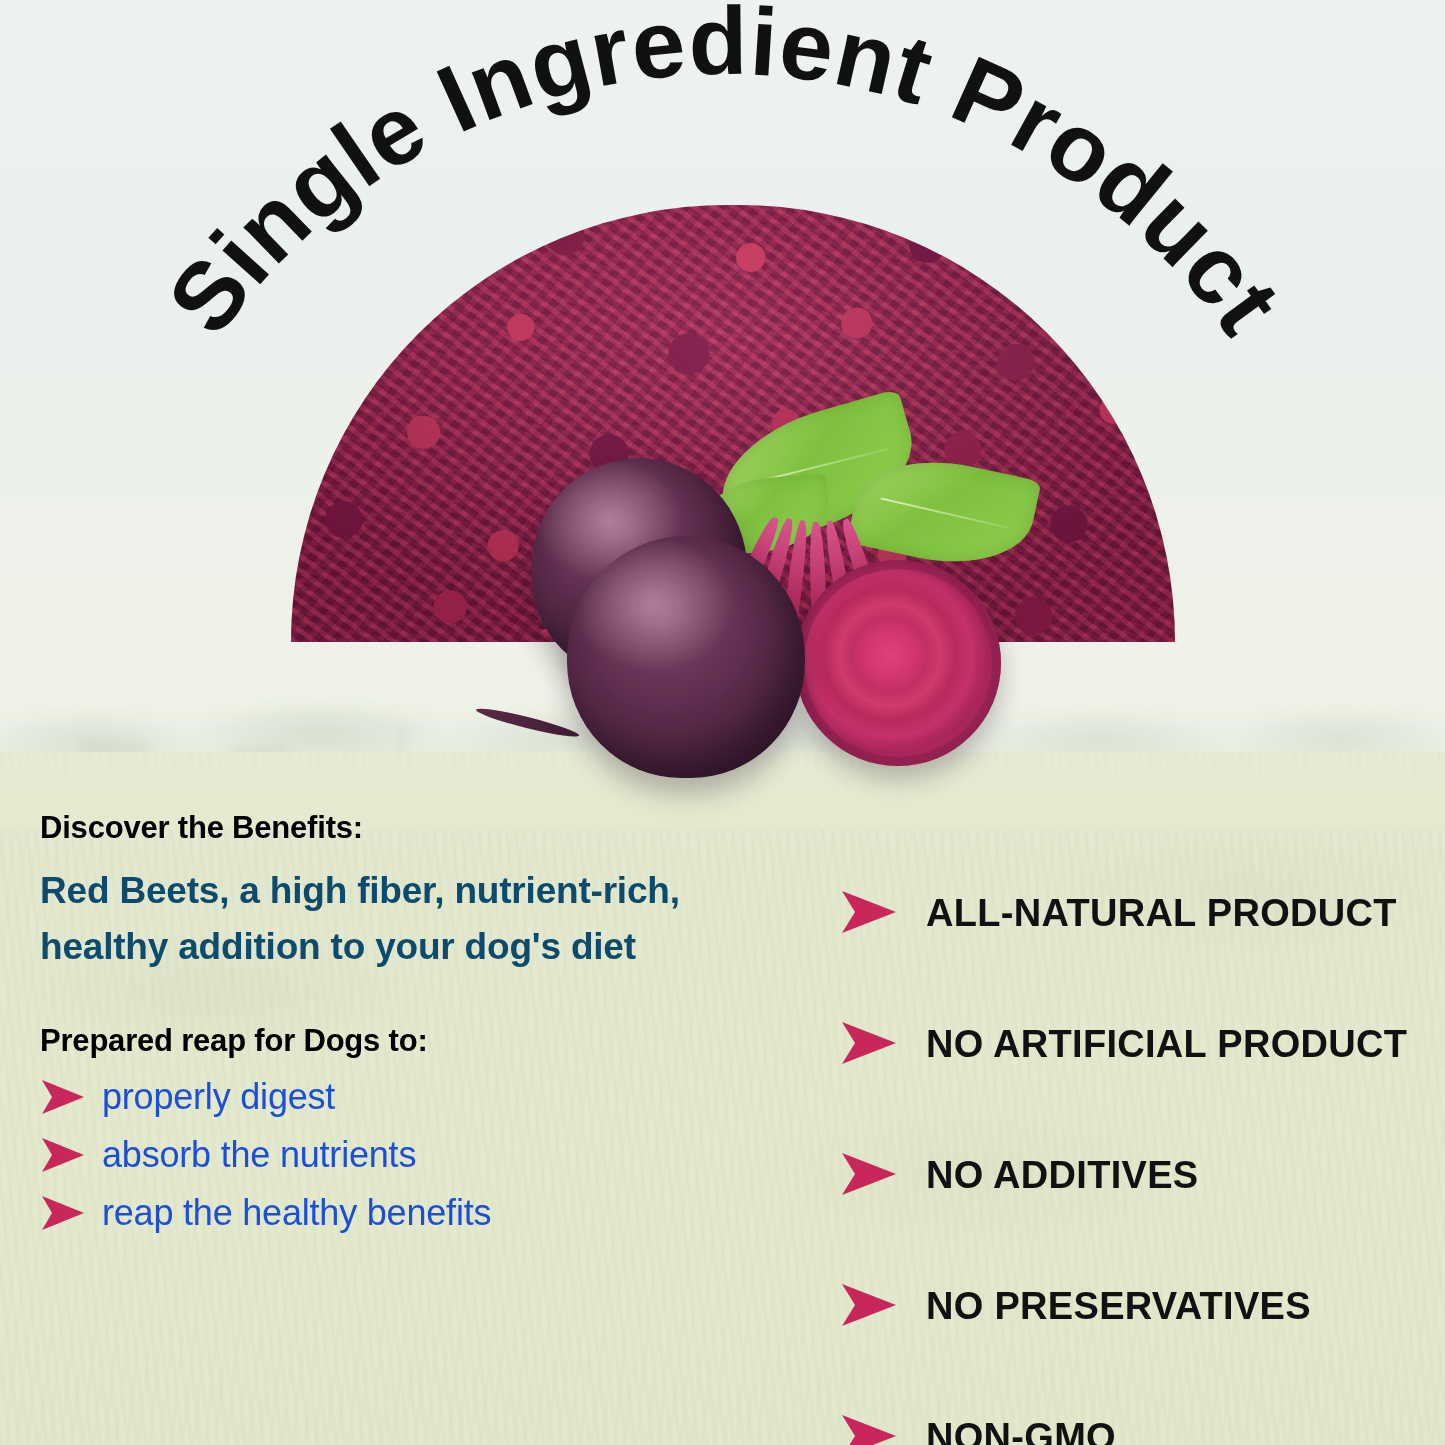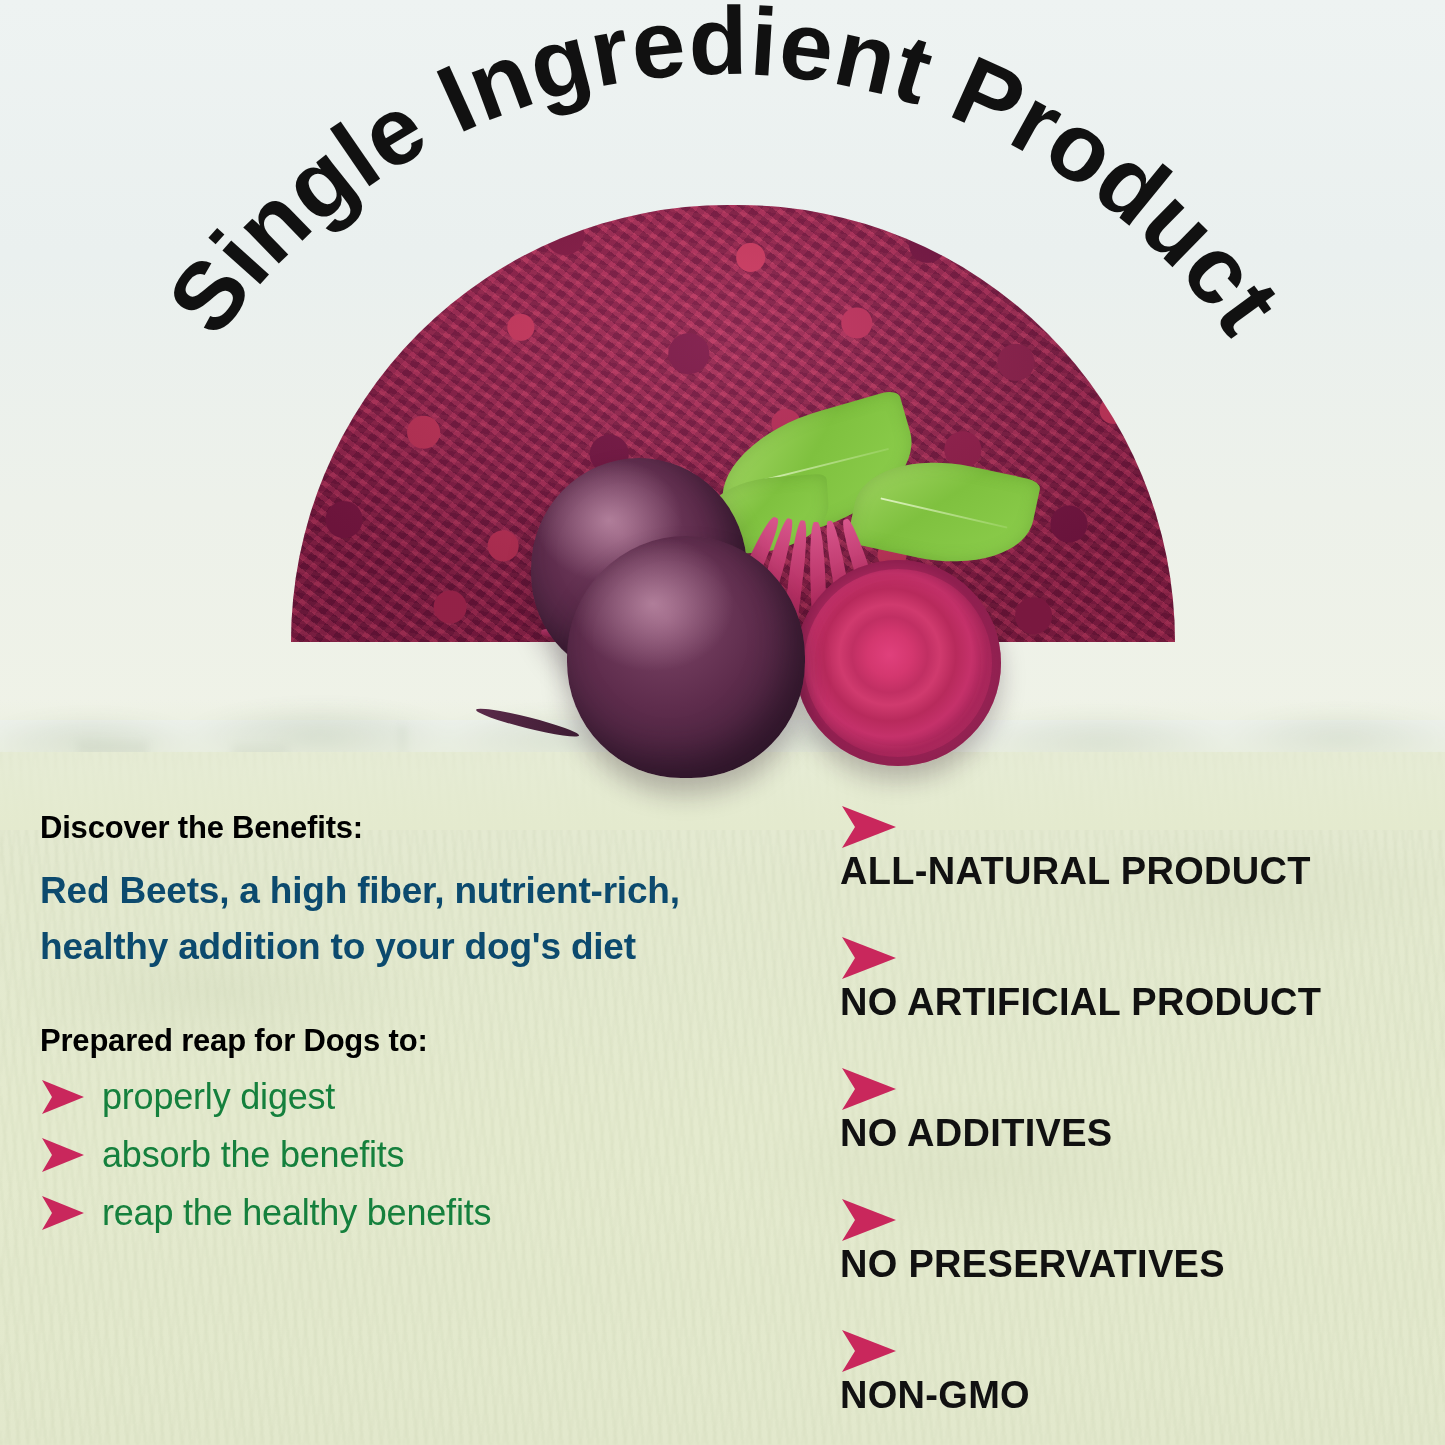--- a/index.html
+++ b/index.html
@@ -210,35 +210,34 @@
 
   .bullet-list { margin-top: 16px; list-style: none; }
   .bullet-row {
     display: flex;
     align-items: center;
     margin-bottom: 16px;
   }
   .bullet-text {
     font-size: 36px;
     font-weight: 400;
-    color: #15803d;
+    color: #1d4ed8;
     letter-spacing: -.2px;
   }
 
   
   .arrow { flex: 0 0 auto; display: block; }
   .arrow-sm { width: 46px; height: 38px; margin-right: 16px; }
   .arrow-lg { width: 58px; height: 46px; margin-right: 28px; }
 
   .claims { list-style: none; }
   .claim-row {
     display: flex;
-    align-items: flex-start;
+    align-items: flex-end;
     height: 131px;
-    flex-direction: column;
   }
   .claim-text {
     font-size: 38px;
     font-weight: 700;
     color: #111111;
     letter-spacing: .3px;
     white-space: nowrap;
   }
 </style>
 </head>
@@ -307,21 +306,21 @@
           <svg class="arrow arrow-sm" viewBox="0 0 46 38">
             <path d="M2,2 L44,19 L2,36 L12,19 Z" fill="#c9275c"></path>
           </svg>
           <span class="bullet-text">properly digest</span>
         </li>
 
         <li class="bullet-row">
           <svg class="arrow arrow-sm" viewBox="0 0 46 38">
             <path d="M2,2 L44,19 L2,36 L12,19 Z" fill="#c9275c"></path>
           </svg>
-          <span class="bullet-text">absorb the benefits</span>
+          <span class="bullet-text">absorb the nutrients</span>
         </li>
 
         <li class="bullet-row">
           <svg class="arrow arrow-sm" viewBox="0 0 46 38">
             <path d="M2,2 L44,19 L2,36 L12,19 Z" fill="#c9275c"></path>
           </svg>
           <span class="bullet-text">reap the healthy benefits</span>
         </li>
 
       </ul>

